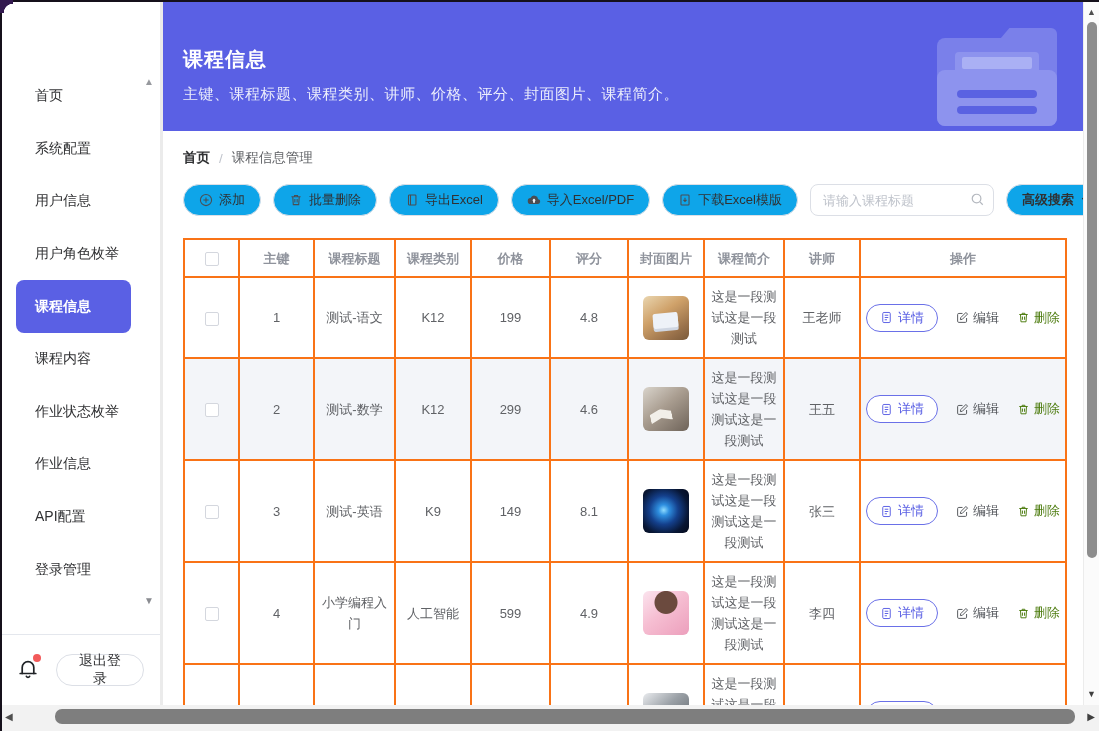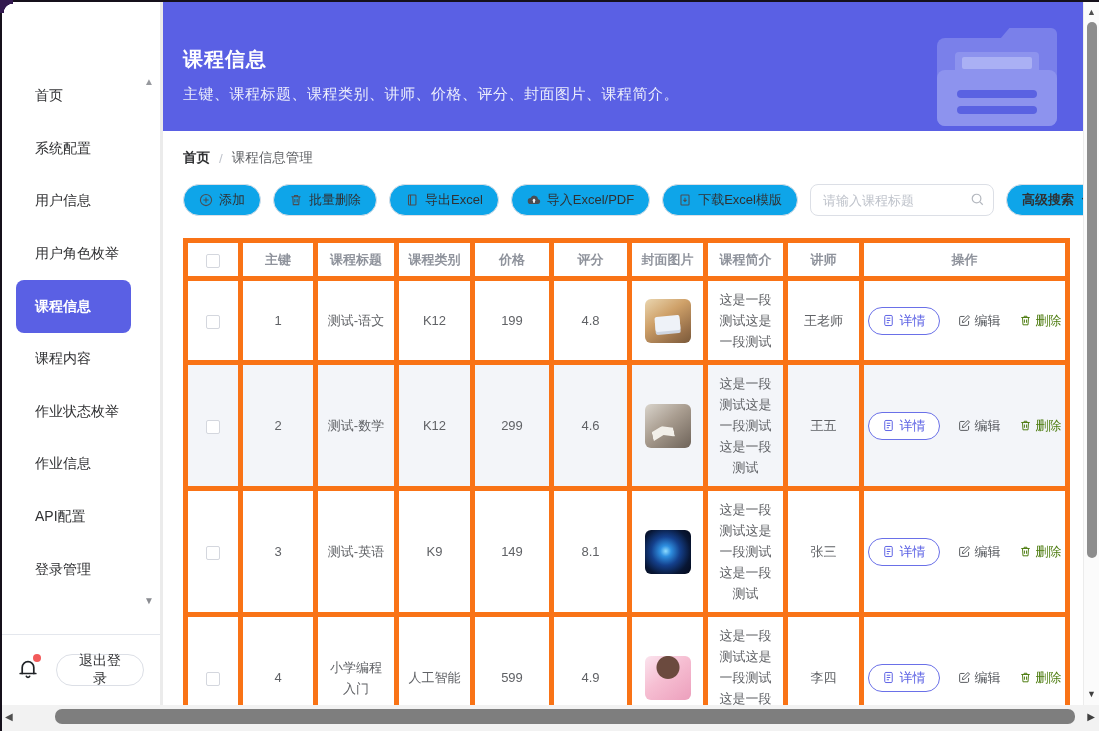--- a/index.html
+++ b/index.html
@@ -64,21 +64,21 @@
   .search-input { width:184px; height:32px; border:1px solid #dcdfe6; border-radius:8px;
     padding:0 30px 0 12px; font-size:13px; color:#303133; outline:none; font-family:inherit; }
   .search-input::placeholder { color:#bfc3cb; }
   .search-icon { position:absolute; right:9px; top:8px; width:15px; height:15px; color:#b4b8bf; }
   .adv-btn { font-weight:700; }
   .adv-btn svg { width:12px; height:12px; color:#303133; }
 
   
   .table-wrap { margin-top:22px; }
   table { width:882px; border-collapse:collapse; table-layout:fixed; font-size:13px; color:#606266; }
-  th, td { border:5px solid #f97316; text-align:center; vertical-align:middle; padding:8px 6px; line-height:21px; }
+  th, td { border:2px solid #f97316; text-align:center; vertical-align:middle; padding:8px 6px; line-height:21px; }
   th { color:#8f939c; font-weight:700; height:38px; padding:6px 4px; background:#fff; }
   tbody tr { background:#fff; }
   tbody tr.hl { background:#f3f5f9; }
   tbody tr:nth-child(1) td { height:79px; }
   .checkbox { display:inline-block; width:14px; height:14px; border:1px solid #d4d7de; border-radius:2px;
     background:#fff; vertical-align:middle; cursor:pointer; }
   .cover { position:relative; width:46px; height:44px; border-radius:6px; margin:0 auto; overflow:hidden; }
   .cover-laptop { background:linear-gradient(145deg,#ead6b0 0%,#cfa169 40%,#99714a 78%,#7a5a3a 100%); }
   .cover-laptop::after { content:""; position:absolute; left:10px; top:17px; width:25px; height:15px;
     background:#eef2f8; border-radius:2px; transform:rotate(-5deg); box-shadow:0 3px 0 #cfd6e2; }

